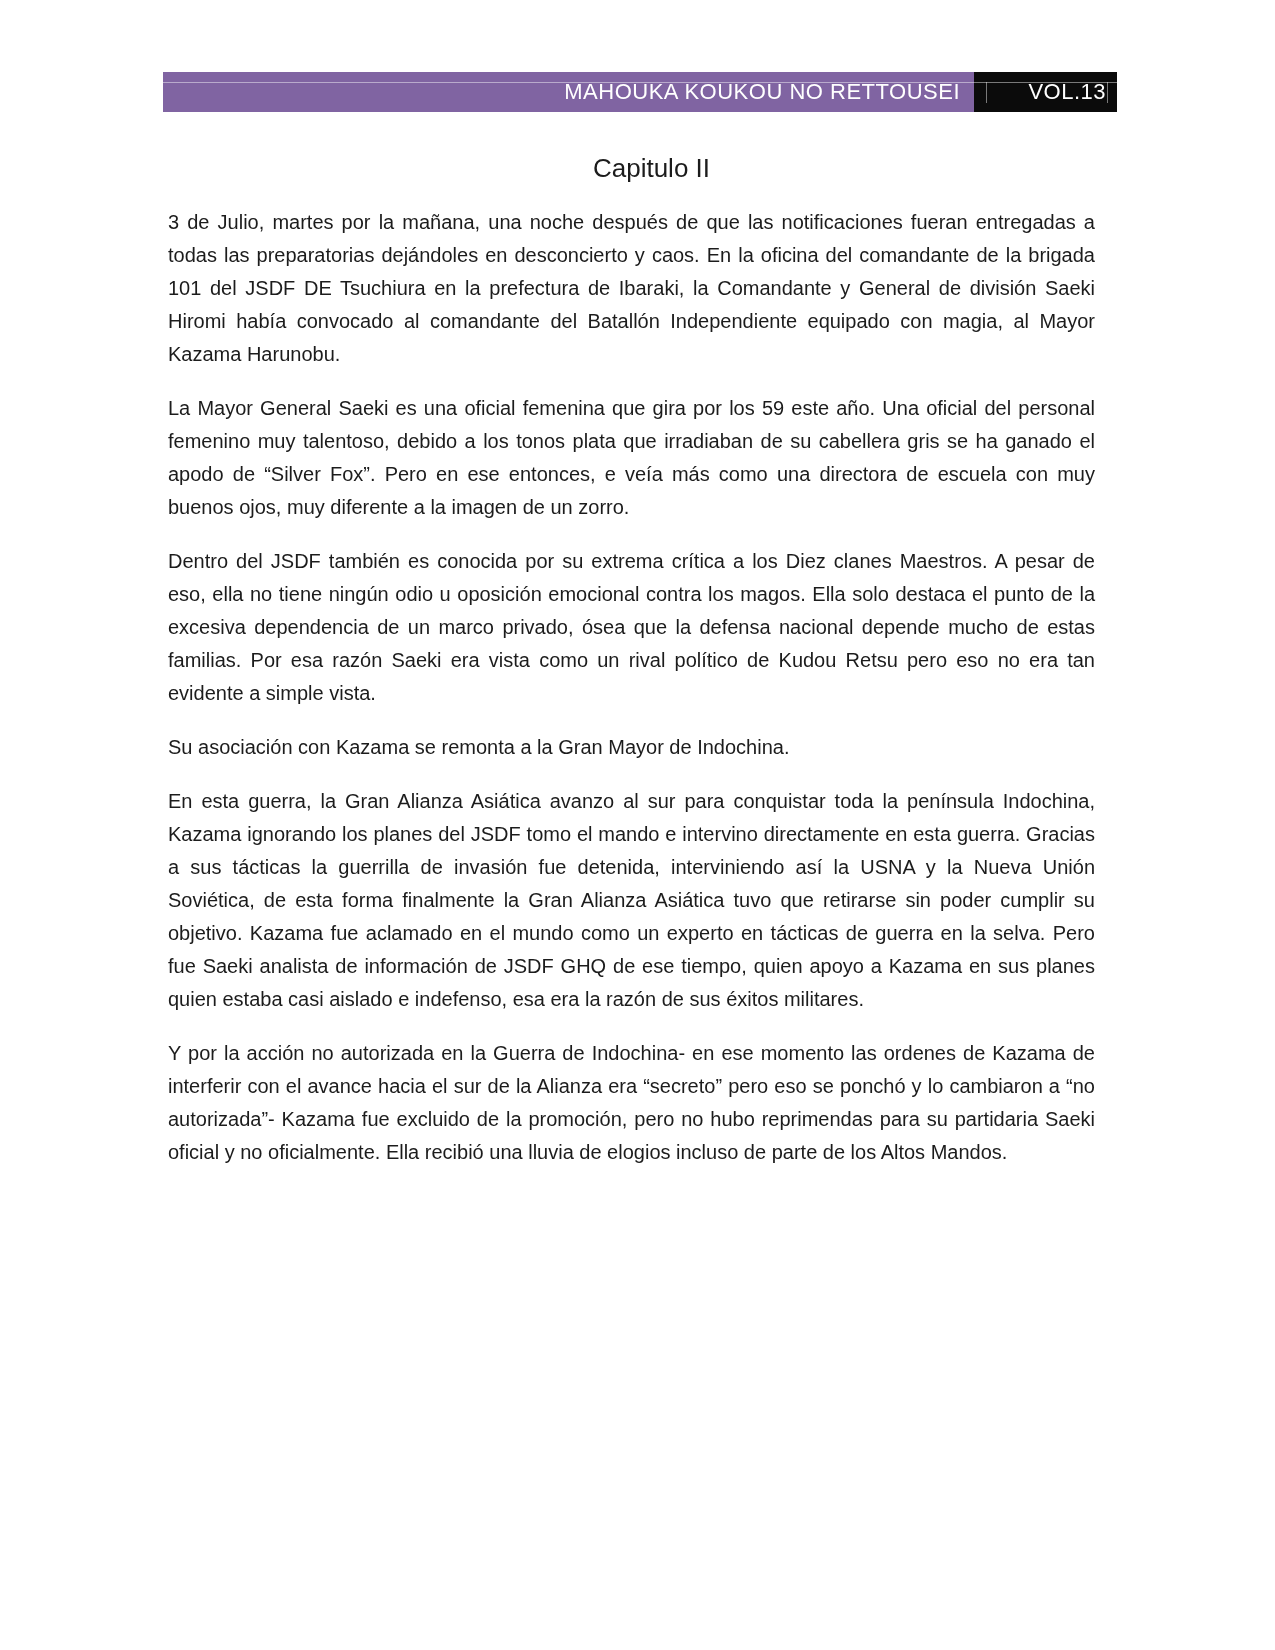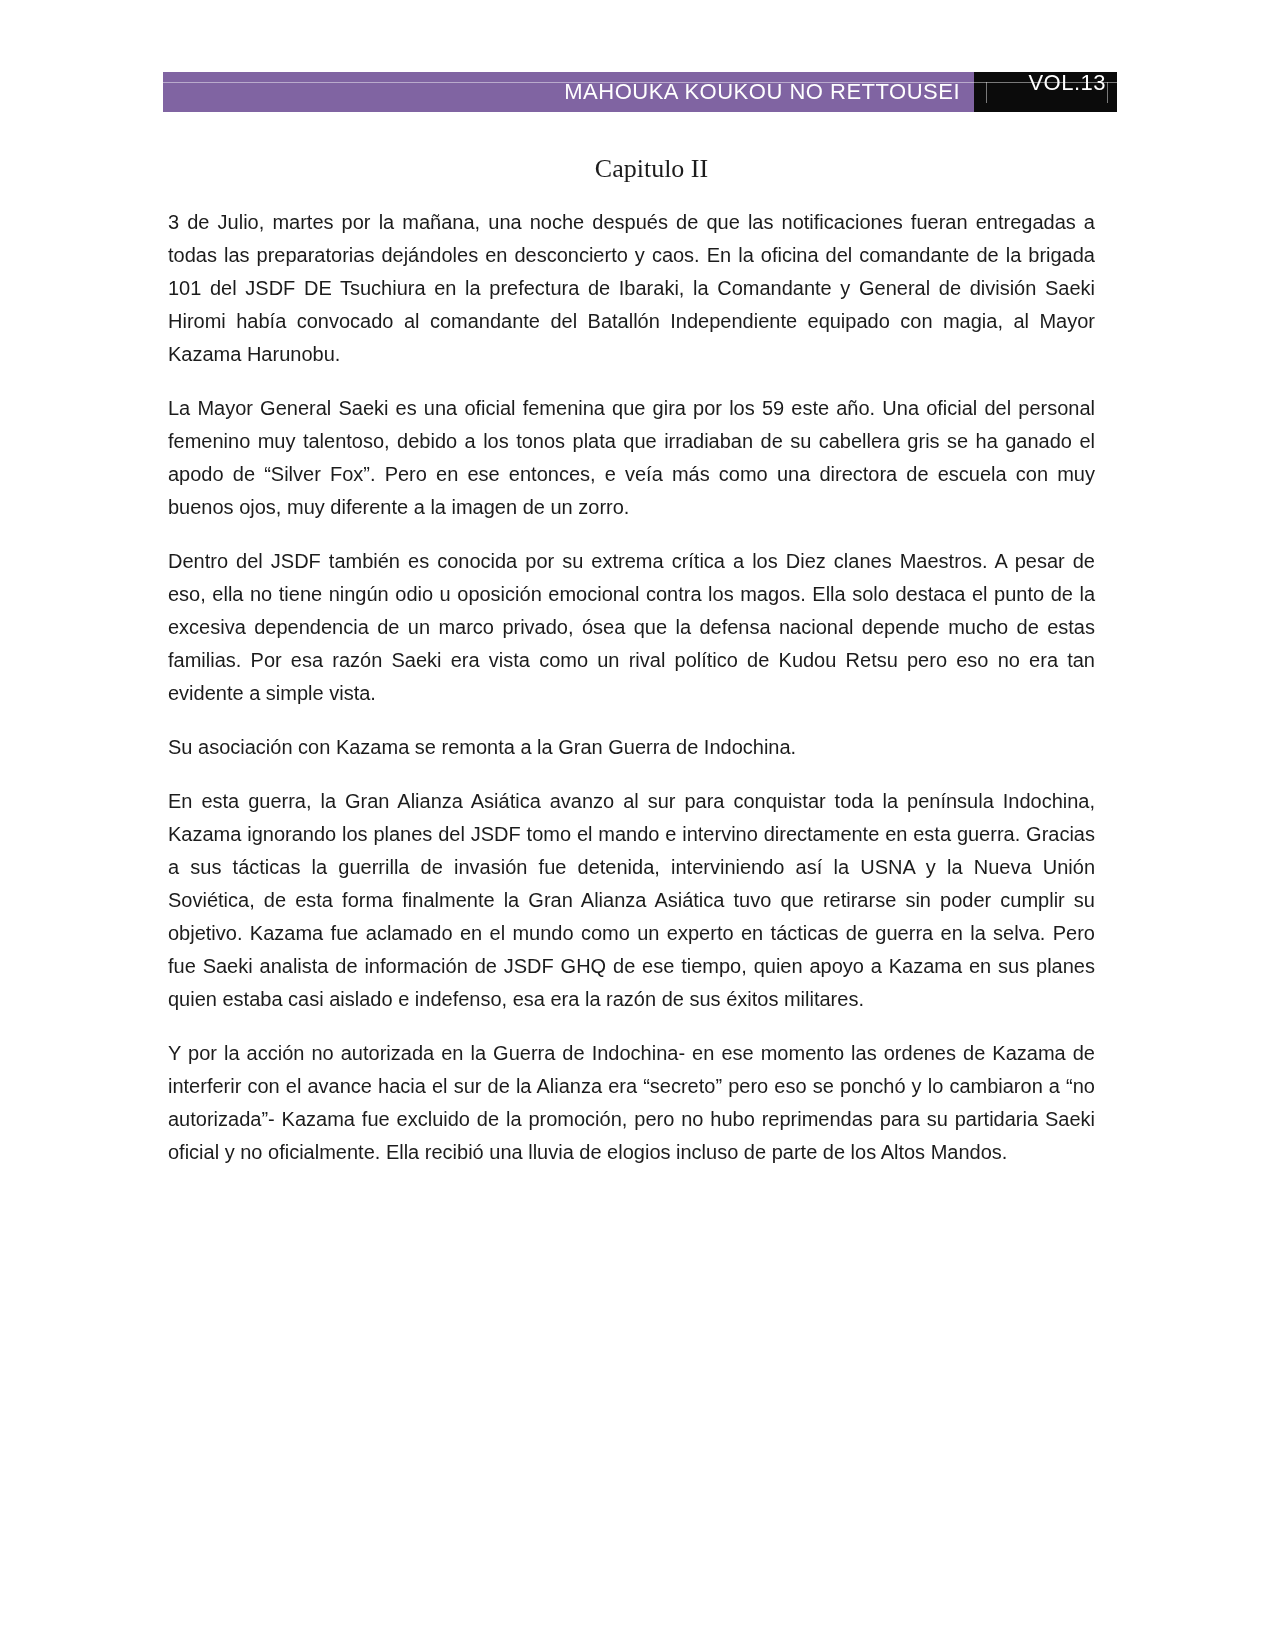--- a/index.html
+++ b/index.html
@@ -37,20 +37,21 @@
     align-items: center;
     justify-content: flex-end;
     padding-right: 14px;
   }
 
   .header-cell-black {
     position: relative;
     width: 143px;
     background: var(--header-black, #0b0b0b);
     display: flex;
+    align-items: center;
     justify-content: flex-end;
     padding-right: 11px;
     padding-left: 28px;
   }
 
   .header-title-text,
   .header-volume-text {
     color: var(--header-text, #ffffff);
     font-size: 22px;
     line-height: 22px;
@@ -88,21 +89,20 @@
     width: 927px;
     color: var(--body-text, #1c1c1c);
   }
 
   .chapter-title {
     font-size: 26px;
     line-height: 33px;
     text-align: center;
     padding-left: 40px;   
     margin-bottom: 21px;
-    font-family: Liberation Serif, serif;
   }
 
   .para {
     font-size: 20px;
     line-height: 33px;
     text-align: justify;
     margin-bottom: 21px;
   }
 </style>
 </head>
@@ -122,18 +122,18 @@
     <div class="hairline hairline-top"></div>
     <div class="hairline hairline-bottom"></div>
   </div>
 
   <div class="content">
     <div class="chapter-title">Capitulo II</div>
 
     <p class="para">3 de Julio, martes por la mañana, una noche después de que las notificaciones fueran entregadas a todas las preparatorias dejándoles en desconcierto y caos. En la oficina del comandante de la brigada 101 del JSDF DE Tsuchiura en la prefectura de Ibaraki, la Comandante y General de división Saeki Hiromi había convocado al comandante del Batallón Independiente equipado con magia, al Mayor Kazama Harunobu.</p>
     <p class="para">La Mayor General Saeki es una oficial femenina que gira por los 59 este año. Una oficial del personal femenino muy talentoso, debido a los tonos plata que irradiaban de su cabellera gris se ha ganado el apodo de “Silver Fox”. Pero en ese entonces, e veía más como una directora de escuela con muy buenos ojos, muy diferente a la imagen de un zorro.</p>
     <p class="para">Dentro del JSDF también es conocida por su extrema crítica a los Diez clanes Maestros. A pesar de eso, ella no tiene ningún odio u oposición emocional contra los magos. Ella solo destaca el punto de la excesiva dependencia de un marco privado, ósea que la defensa nacional depende mucho de estas familias. Por esa razón Saeki era vista como un rival político de Kudou Retsu pero eso no era tan evidente a simple vista.</p>
-    <p class="para">Su asociación con Kazama se remonta a la Gran Guerra de Indochina.</p>
+    <p class="para">Su asociación con Kazama se remonta a la Gran Mayor de Indochina.</p>
     <p class="para">En esta guerra, la Gran Alianza Asiática avanzo al sur para conquistar toda la península Indochina, Kazama ignorando los planes del JSDF tomo el mando e intervino directamente en esta guerra. Gracias a sus tácticas la guerrilla de invasión fue detenida, interviniendo así la USNA y la Nueva Unión Soviética, de esta forma finalmente la Gran Alianza Asiática tuvo que retirarse sin poder cumplir su objetivo. Kazama fue aclamado en el mundo como un experto en tácticas de guerra en la selva. Pero fue Saeki analista de información de JSDF GHQ de ese tiempo, quien apoyo a Kazama en sus planes quien estaba casi aislado e indefenso, esa era la razón de sus éxitos militares.</p>
     <p class="para">Y por la acción no autorizada en la Guerra de Indochina- en ese momento las ordenes de Kazama de interferir con el avance hacia el sur de la Alianza era “secreto” pero eso se ponchó y lo cambiaron a “no autorizada”- Kazama fue excluido de la promoción, pero no hubo reprimendas para su partidaria Saeki oficial y no oficialmente. Ella recibió una lluvia de elogios incluso de parte de los Altos Mandos.</p>
   </div>
 
 </div>
 
 </body></html>

